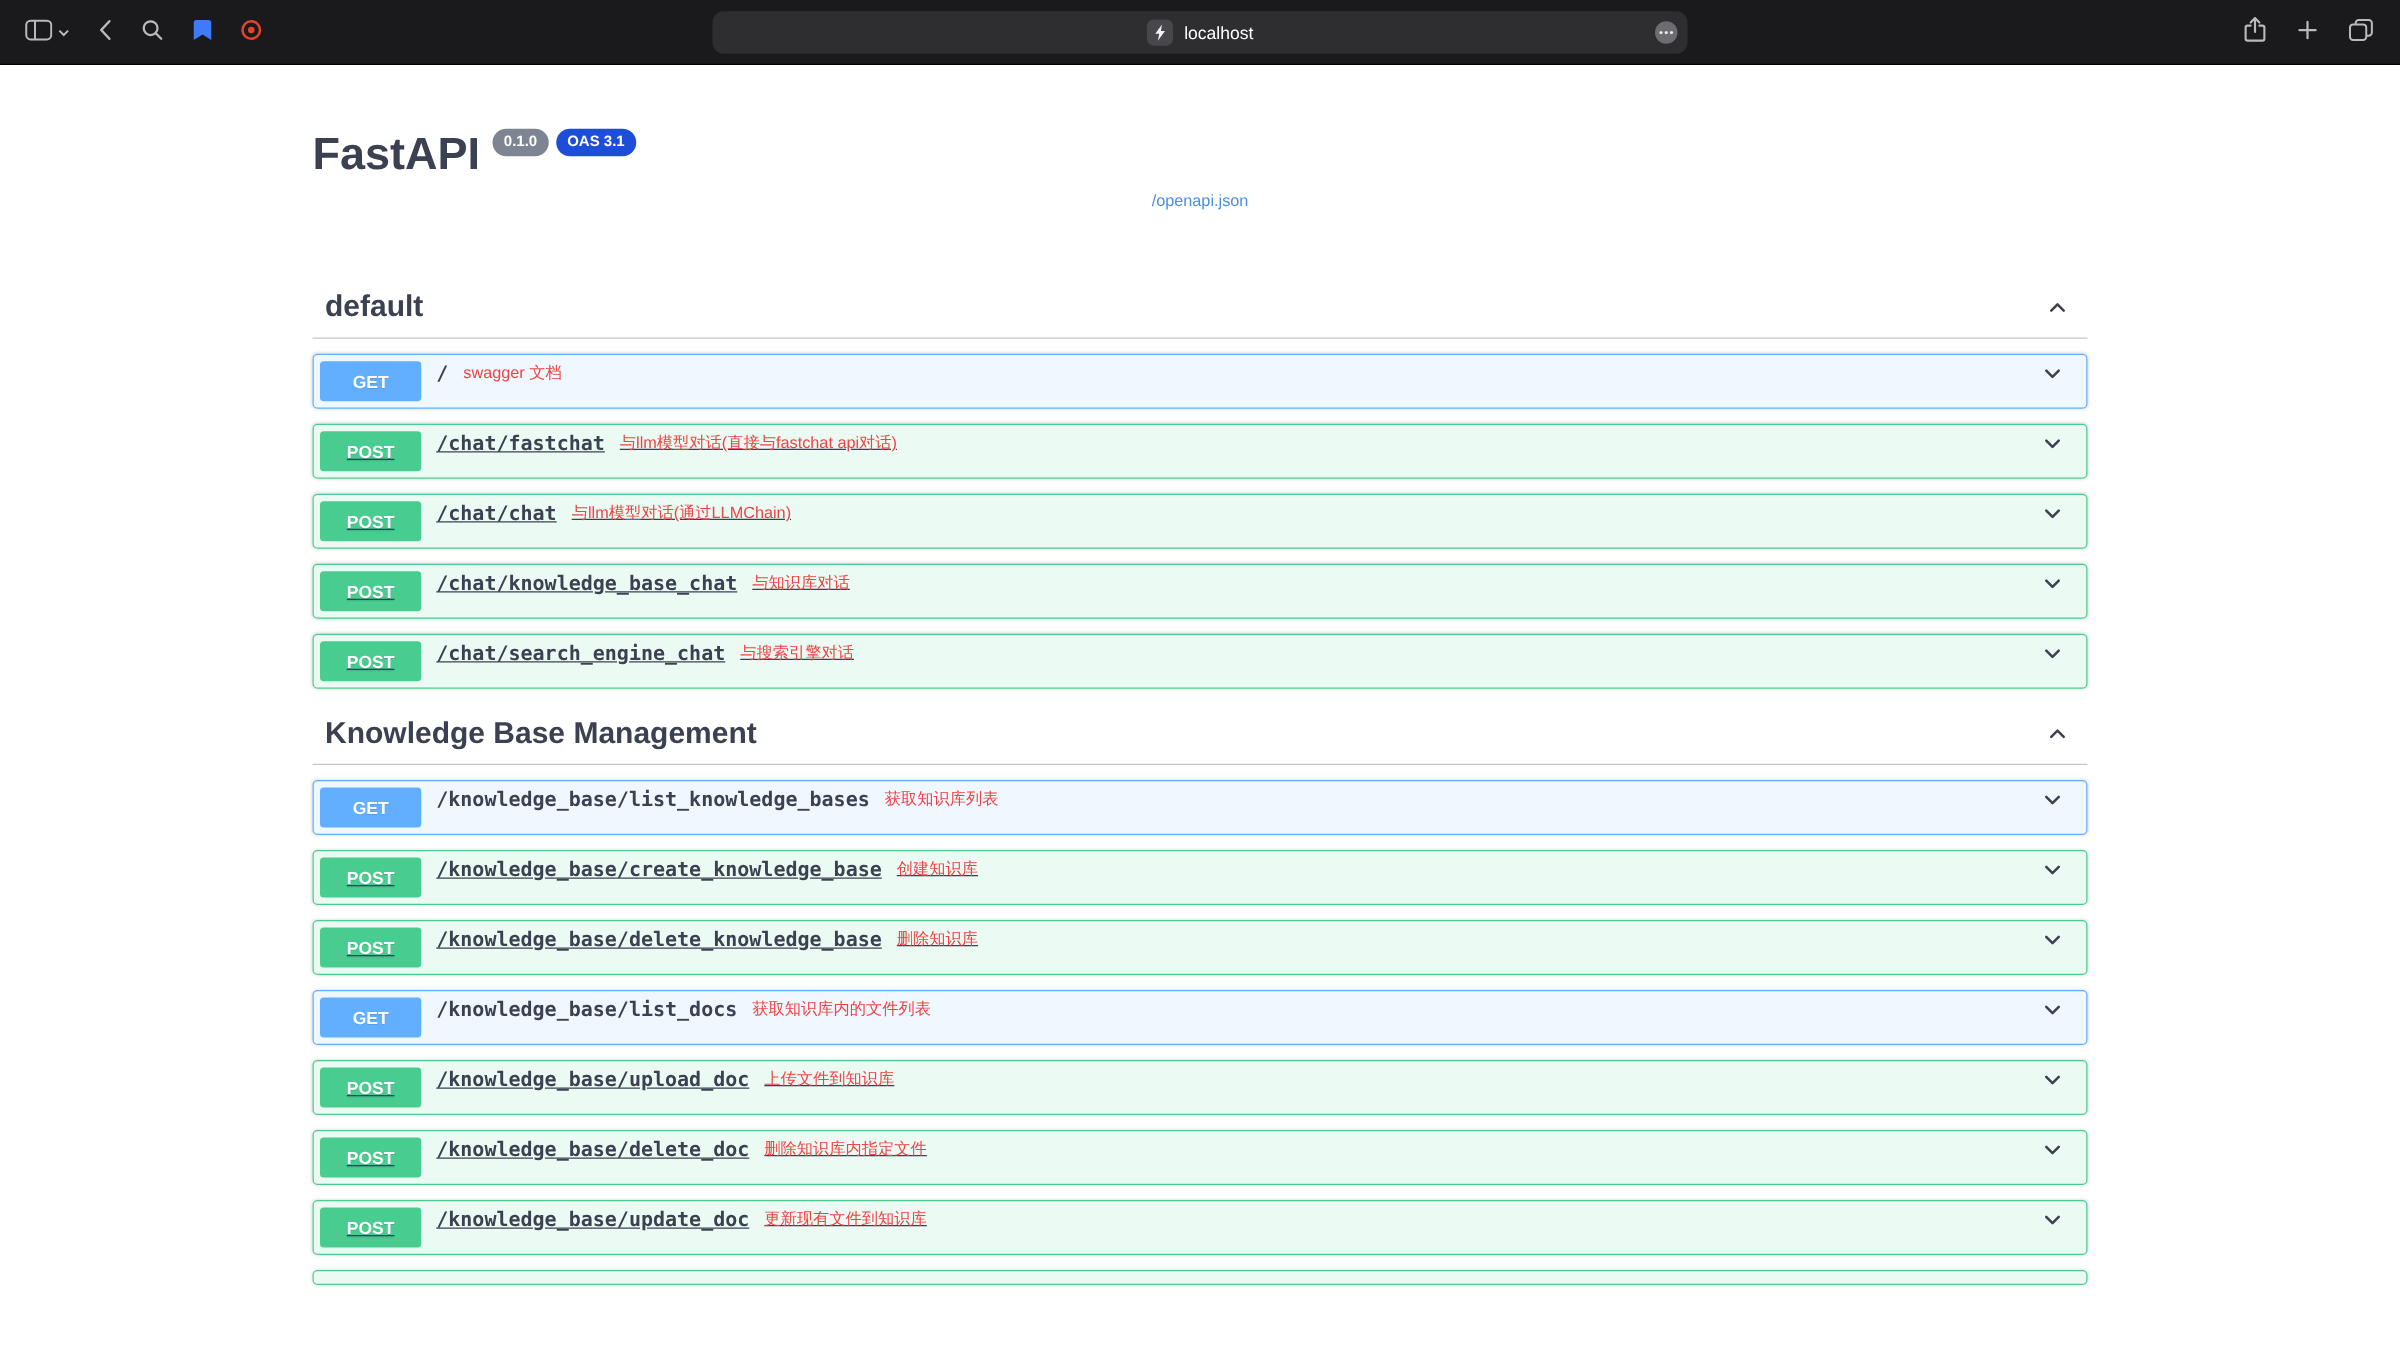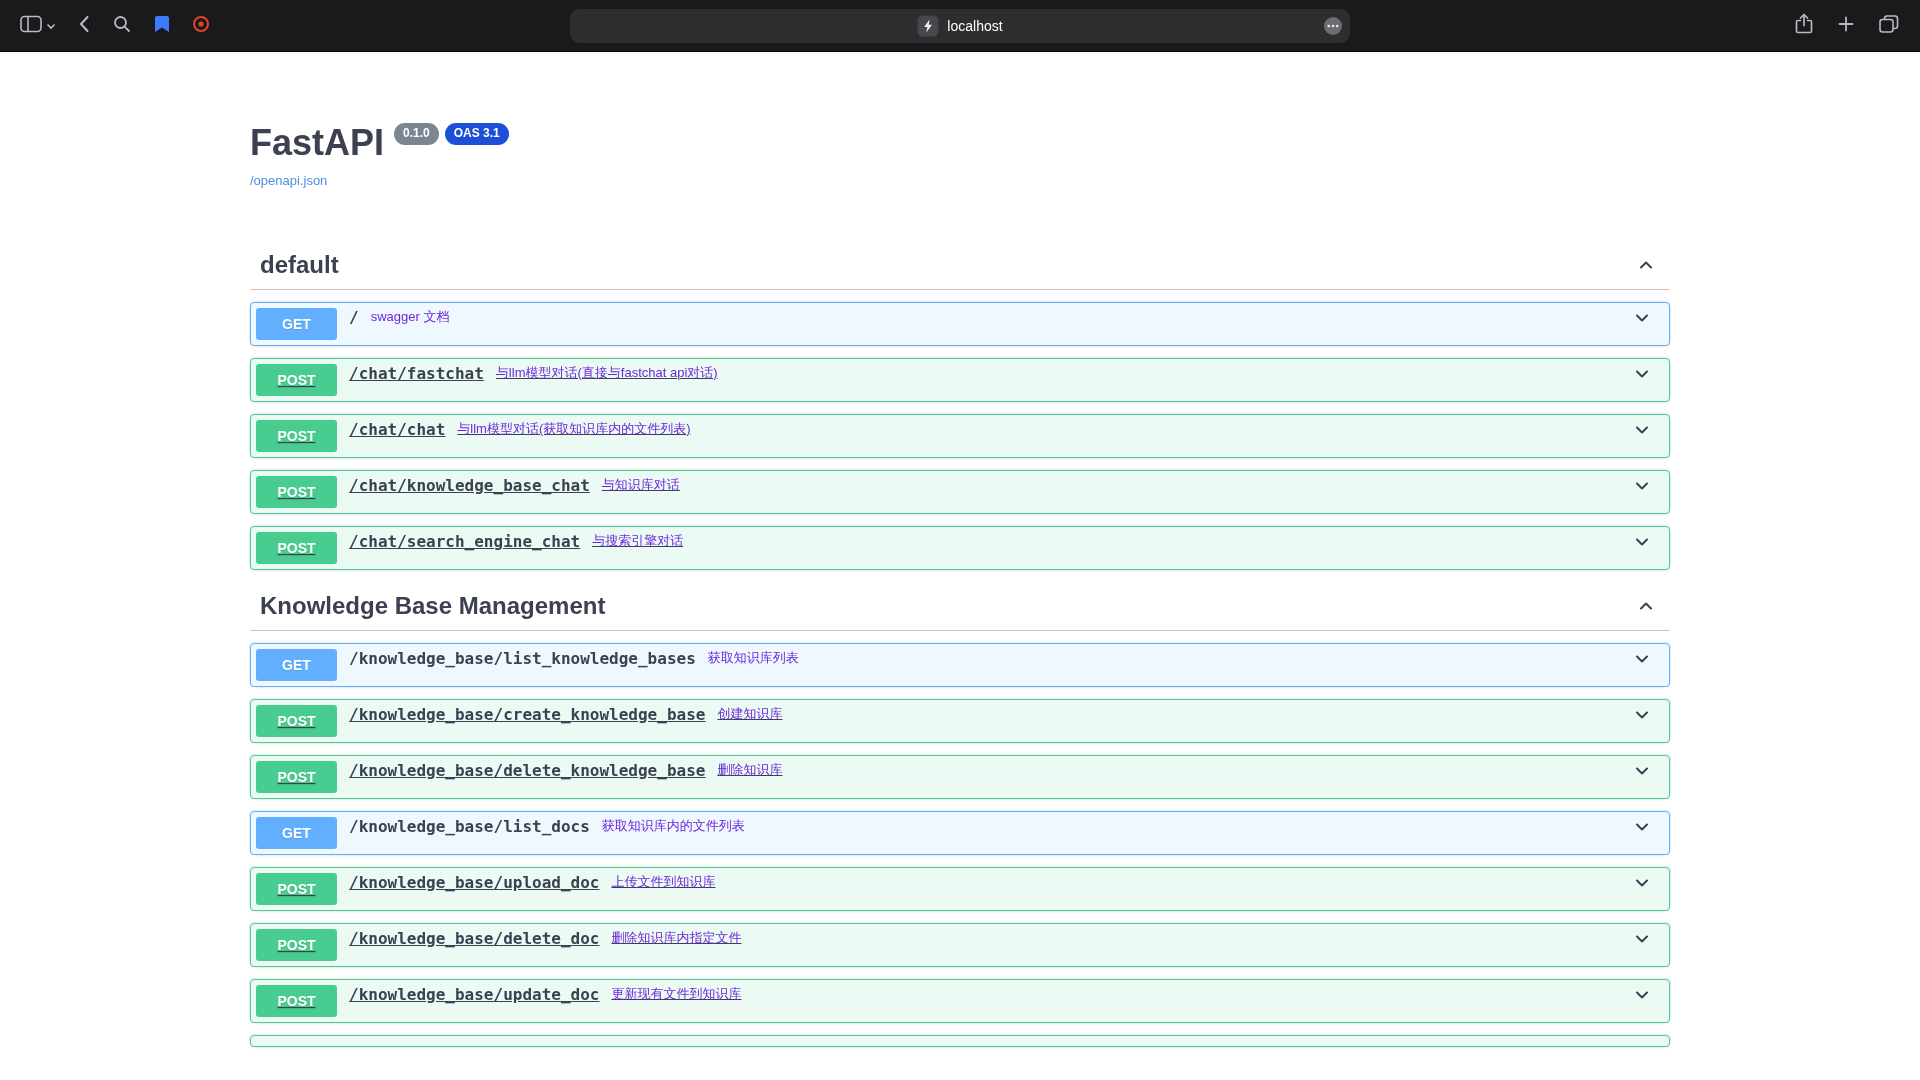--- a/index.html
+++ b/index.html
@@ -16,21 +16,21 @@
                  width:780px; height:34px; background:#2e2e31; border-radius:9px;
                  display:flex; align-items:center; justify-content:center; gap:8px;
                  cursor:text; }
   .address-text { color:#ffffff; font-size:14px; }
   .favicon { display:flex; align-items:center; }
   .page-options { position:absolute; right:6px; top:50%; transform:translateY(-50%);
                   display:flex; align-items:center; cursor:pointer; }
 
   
   .swagger-wrap { width:1460px; margin:0 auto; padding:0 20px; color:#3b4151; }
-  .info { padding-top:70px; }
+  .info { padding-top:50px;text-align:center; }
   .info-title-row { display:flex; align-items:center; gap:10px; }
   .api-title { font-size:36px; font-weight:bold; color:#3b4151; }
   .badges { display:flex; gap:6px; position:relative; top:-9px; }
   .pill { color:#fff; font-size:12px; font-weight:bold; padding:3px 9px; border-radius:57px;
           line-height:1.3; }
   .pill-version { background:#7d8492; }
   .pill-oas { background:#1d4ed8; }
   .spec-link { display:inline-block; margin-top:9px; color:#4990e2; font-size:13px;
                text-decoration:none; cursor:pointer; }
 
@@ -45,21 +45,21 @@
   .opblock.get  { background:rgba(97,175,254,.1);  border-color:#61affe; }
   .opblock.post { background:rgba(73,204,144,.1); border-color:#49cc90;text-decoration:underline; }
   .opblock-summary { display:flex; align-items:flex-start; padding:5px; cursor:pointer; }
   .opblock-method { font-size:14px; font-weight:bold; color:#fff; min-width:81px;
                     text-align:center; padding:8px 0; border-radius:3px;
                     text-shadow:0 1px 0 rgba(0,0,0,.1); }
   .get  .opblock-method { background:#61affe; }
   .post .opblock-method { background:#49cc90; }
   .opblock-path { font-family:"DejaVu Sans Mono","Liberation Mono",monospace;
                   font-size:16px; font-weight:bold; color:#3b4151; padding:0 12px; }
-  .opblock-desc { font-size:13px; color:#6d28d9; }
+  .opblock-desc { font-size:13px; color:#ef4444; }
   .opblock-arrow { margin-left:auto; padding:0 12px; display:flex; align-items:center;
                    cursor:pointer; }
 </style>
 </head>
 <body>
 
 <header class="toolbar">
   <div class="tb-left">
     <button class="tb-btn">
       <span>
@@ -204,21 +204,21 @@
                 <path d="M5 7.5 L10 12.5 L15 7.5"></path>
               </svg>
           </span>
         </div>
       </div>
 
       <div class="opblock post">
         <div class="opblock-summary">
           <span class="opblock-method">POST</span>
           <span class="opblock-path">/chat/chat</span>
-          <span class="opblock-desc">与llm模型对话(获取知识库内的文件列表)</span>
+          <span class="opblock-desc">与llm模型对话(通过LLMChain)</span>
           <span class="opblock-arrow">
             <svg width="20" height="20" viewBox="0 0 20 20" fill="none" stroke="#3b4151" stroke-width="2" stroke-linecap="round" stroke-linejoin="round">
                 <path d="M5 7.5 L10 12.5 L15 7.5"></path>
               </svg>
           </span>
         </div>
       </div>
 
       <div class="opblock post">
         <div class="opblock-summary">

